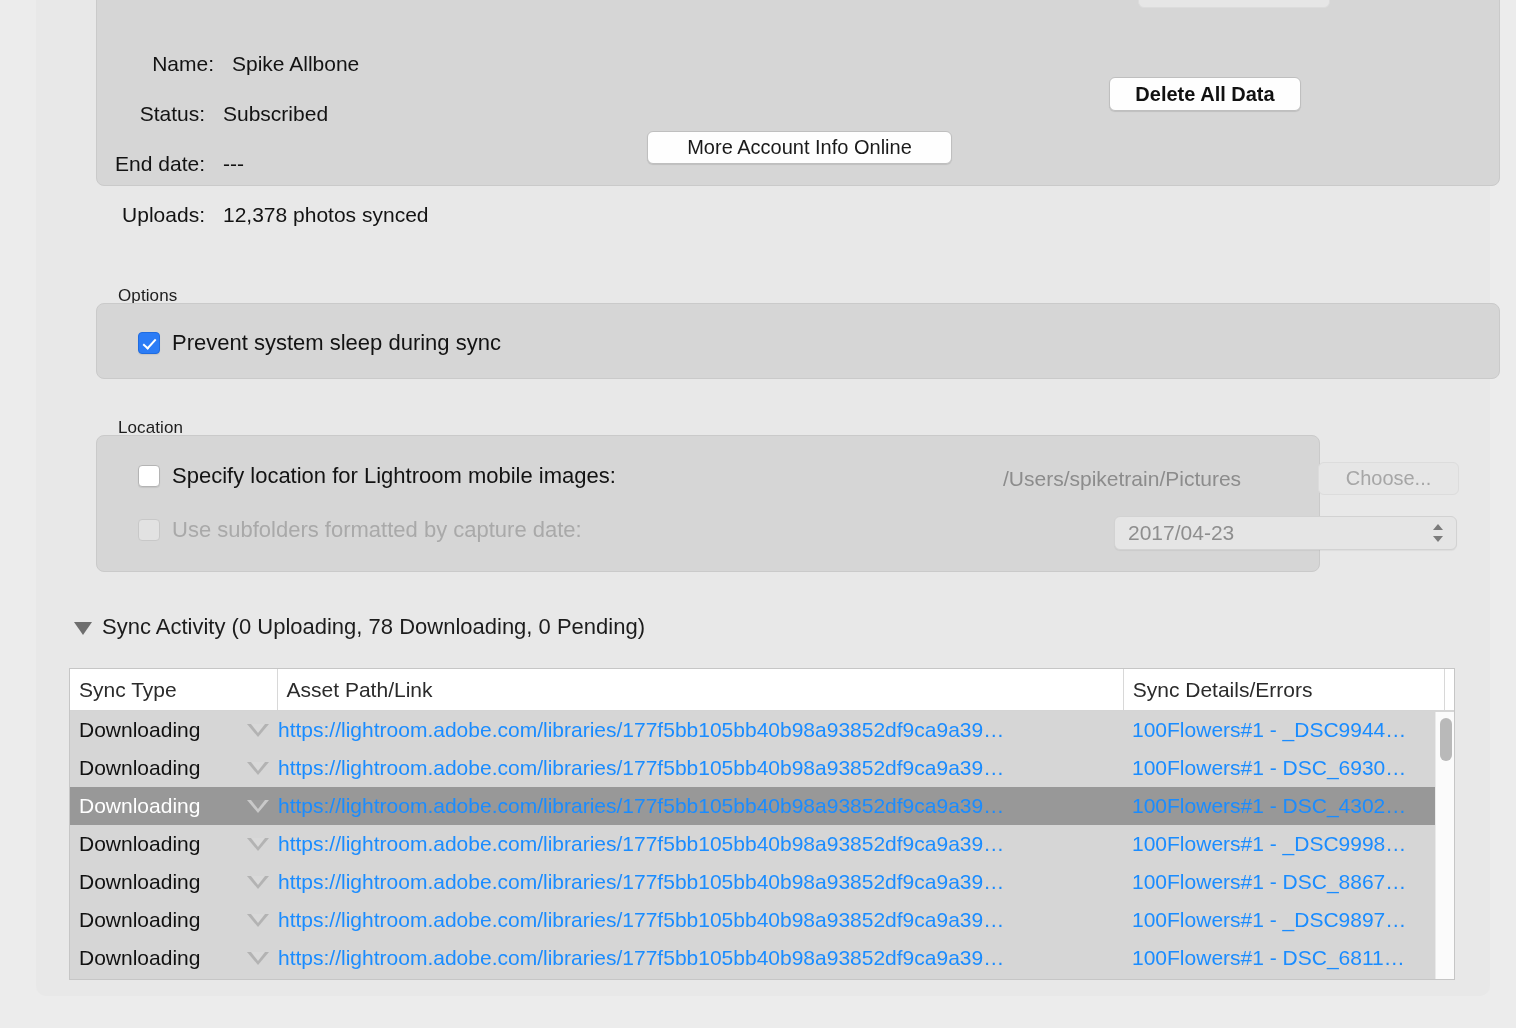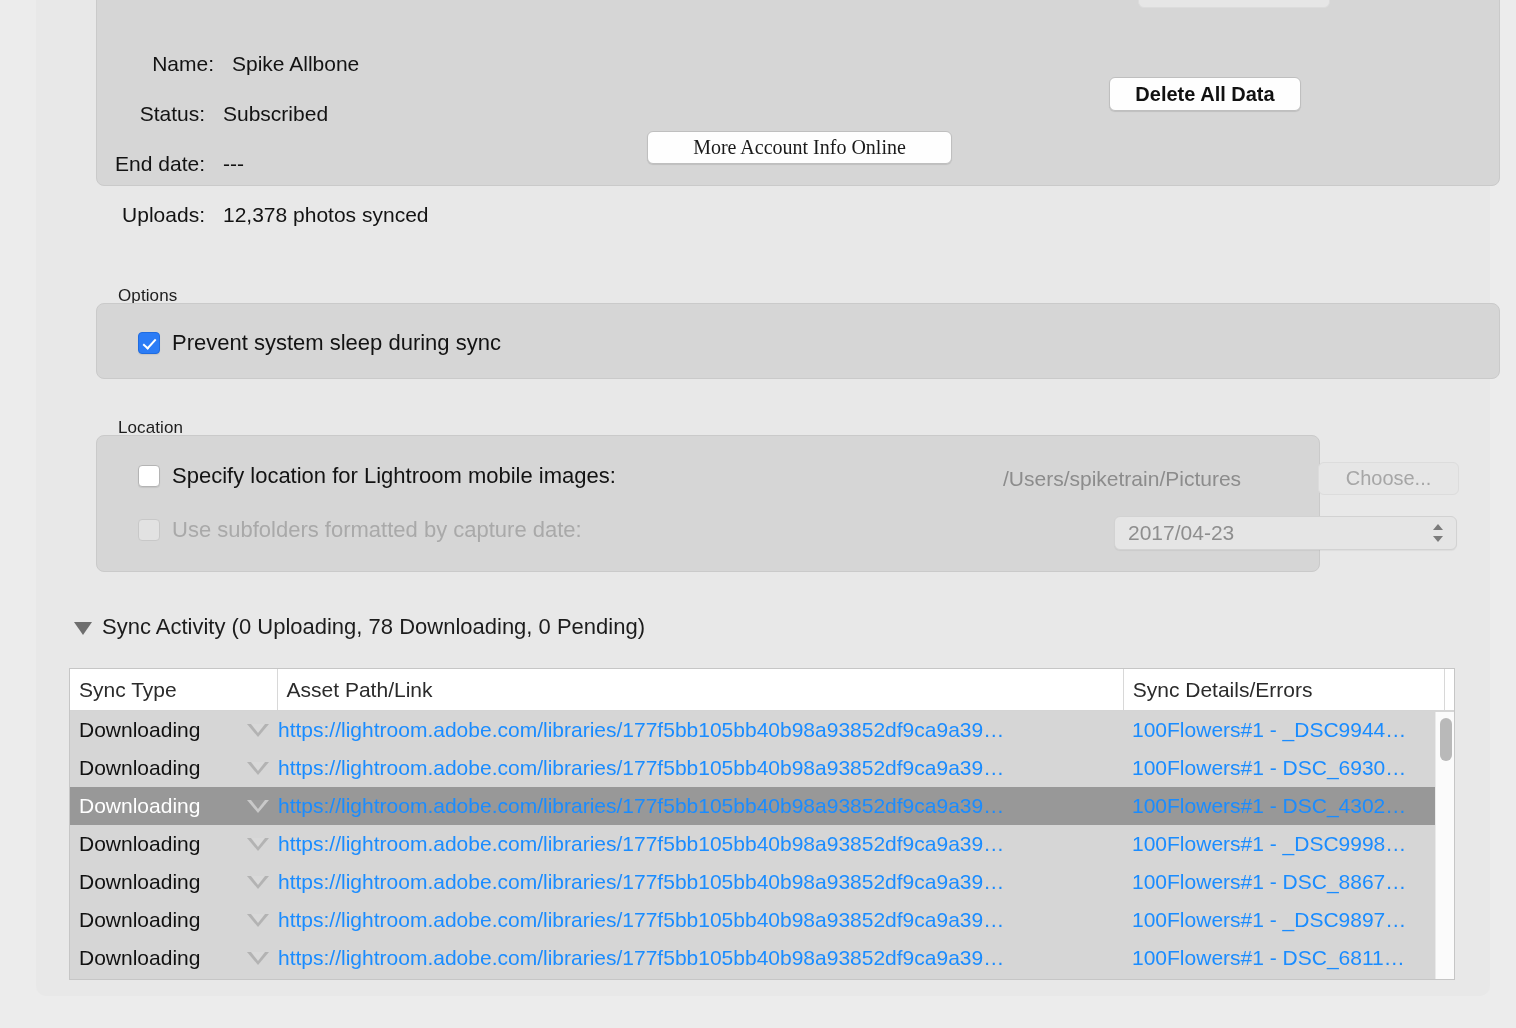--- a/index.html
+++ b/index.html
@@ -353,21 +353,21 @@
 
       <div class="field-row" style="left:0px; top:381px;">
         <span class="field-label">Uploads:</span>
         <span class="field-value">12,378 photos synced</span>
       </div>
 
       <div class="btn disabled" id="join-btn" style="top:153px;">Join</div>
 
       <div class="btn default" id="delete-btn" style="top:256px;">Delete All Data</div>
 
-      <div class="btn" id="more-info-btn" style="left:550px; top:310px;font-family:Liberation Serif, serif;">More Account Info Online</div>
+      <div class="btn" id="more-info-btn" style="left:550px; top:310px;">More Account Info Online</div>
 
     </div>
 
     <div class="group-title" id="options-title" style="top:346px;">Options</div>
 
     <div class="group-box" id="options-box" style="top:363px;">
       <div class="cb-row" style="left:41px; top:26px;">
         <span class="checkbox checked"></span>
         <span class="cb-label">Prevent system sleep during sync</span>
       </div>

